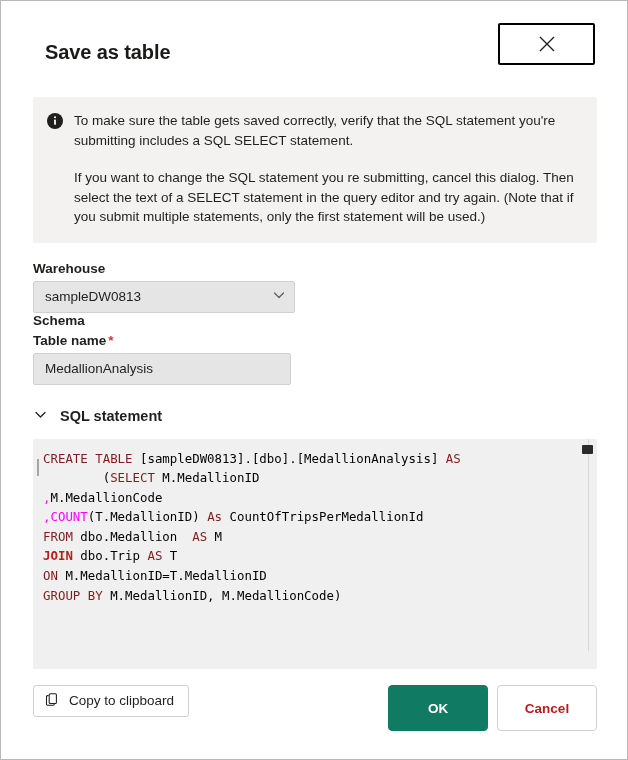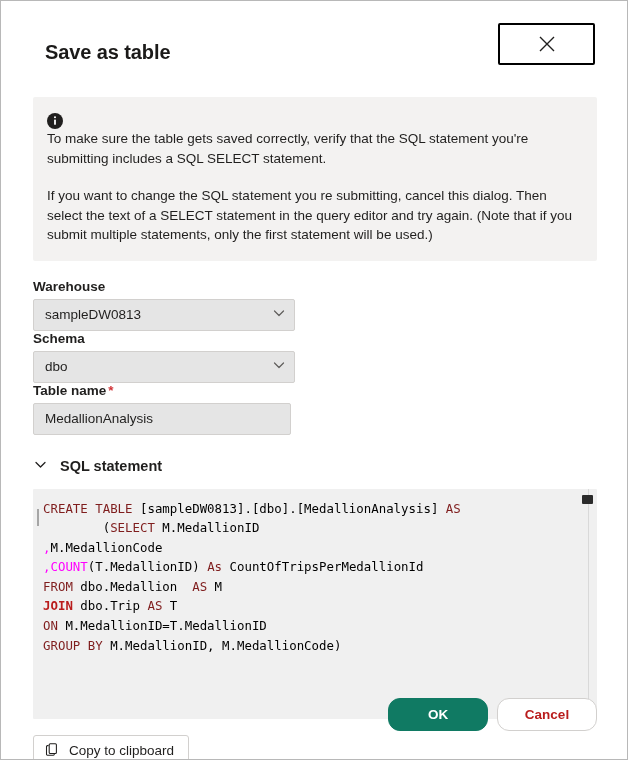--- a/index.html
+++ b/index.html
@@ -56,21 +56,20 @@
   .close-btn svg { display: block; }
 
   
   .info-bar {
     margin: 18px 30px 0 32px;
     background: #f3f2f1;
     border-radius: 2px;
     display: flex;
     align-items: flex-start;
     padding: 14px 16px 16px 14px;
-    flex-direction: column;
   }
   .info-icon {
     flex: none;
     width: 16px;
     height: 16px;
     margin-top: 2px;
     margin-right: 11px;
   }
   .info-text {
     font-size: 13.5px;
@@ -186,23 +185,23 @@
   .copy-btn .ico { margin-right: 9px; display: block; }
 
   .footer {
     position: absolute;
     right: 30px;
     bottom: 28px;
     display: flex;
     gap: 9px;
   }
   .btn {
-    height: 33px;
+    height: 46px;
     min-width: 100px;
-    border-radius: 12px;
+    border-radius: 4px;
     font-size: 13.5px;
     font-weight: bold;
     cursor: pointer;
     font-family: "Liberation Sans", sans-serif;
     display: flex;
     align-items: center;
     justify-content: center;
     border: 1px solid transparent;
   }
   .btn-primary { background: #107a63; color: #ffffff; border-color: #107a63; }
@@ -247,28 +246,20 @@
         <span class="chev">
           <svg width="14" height="14" viewBox="0 0 14 14">
             <path d="M2.5 5 L7 9.5 L11.5 5" stroke="#605e5c" stroke-width="1.2" fill="none" stroke-linecap="round" stroke-linejoin="round"></path>
           </svg>
         </span>
       </div>
     </div>
 
     <div class="field">
       <span class="field-label">Schema</span>
-      <div class="control">
-        <span class="value">dbo</span>
-        <span class="chev">
-          <svg width="14" height="14" viewBox="0 0 14 14">
-            <path d="M2.5 5 L7 9.5 L11.5 5" stroke="#605e5c" stroke-width="1.2" fill="none" stroke-linecap="round" stroke-linejoin="round"></path>
-          </svg>
-        </span>
-      </div>
     </div>
 
     <div class="field">
       <span class="field-label">
         <span>Table name</span><span class="req">*</span>
       </span>
       <div class="control text-input">
         <span class="value">MedallionAnalysis</span>
       </div>
     </div>

